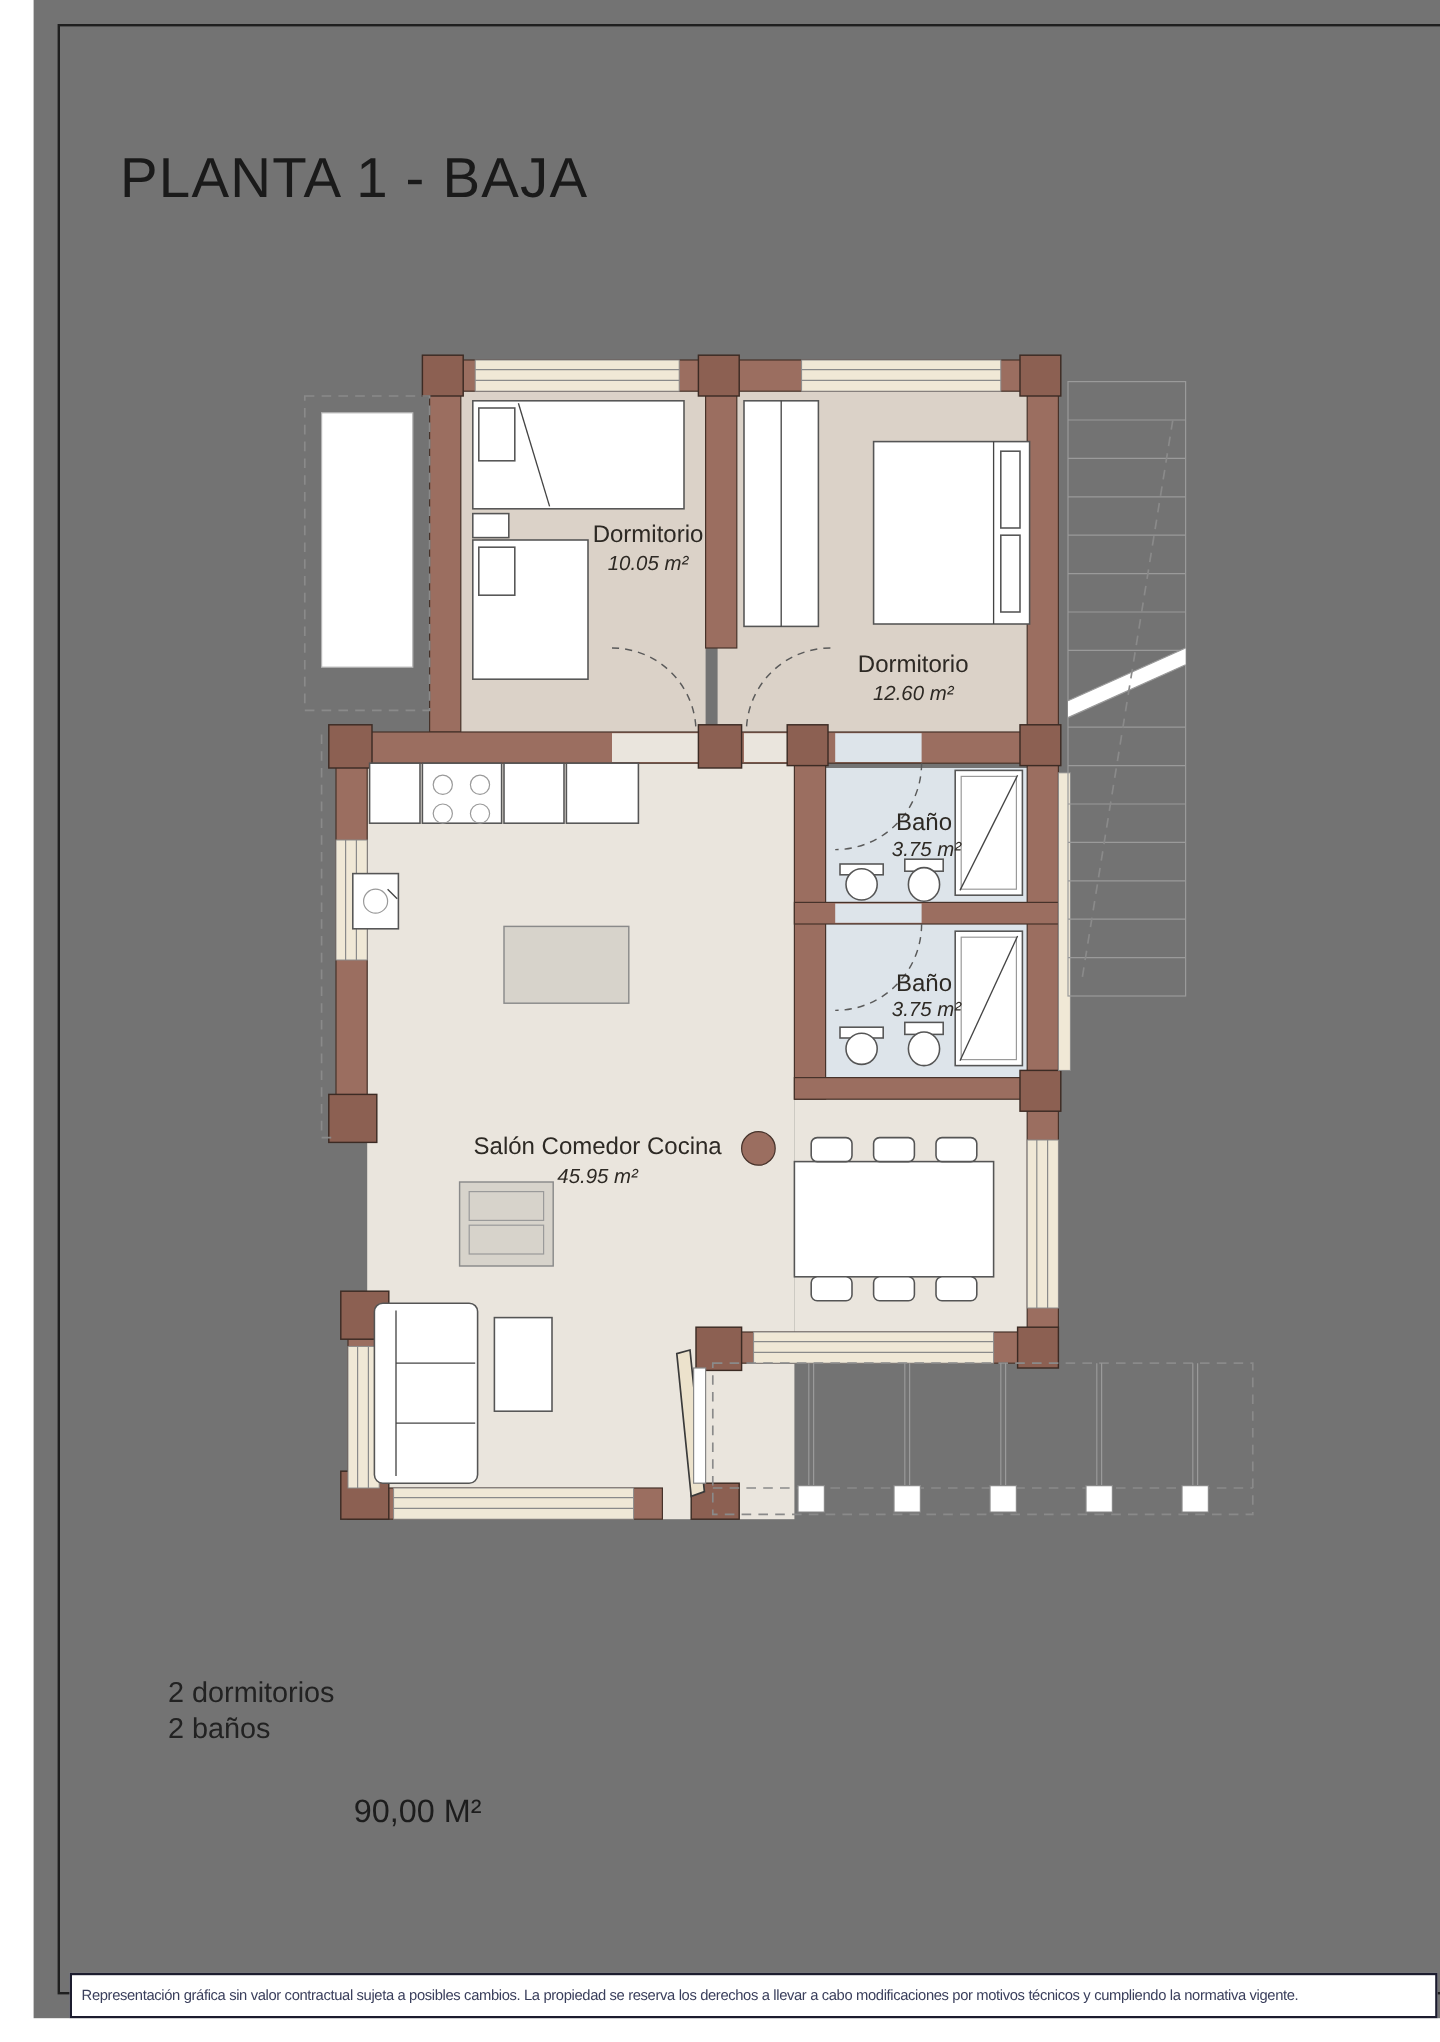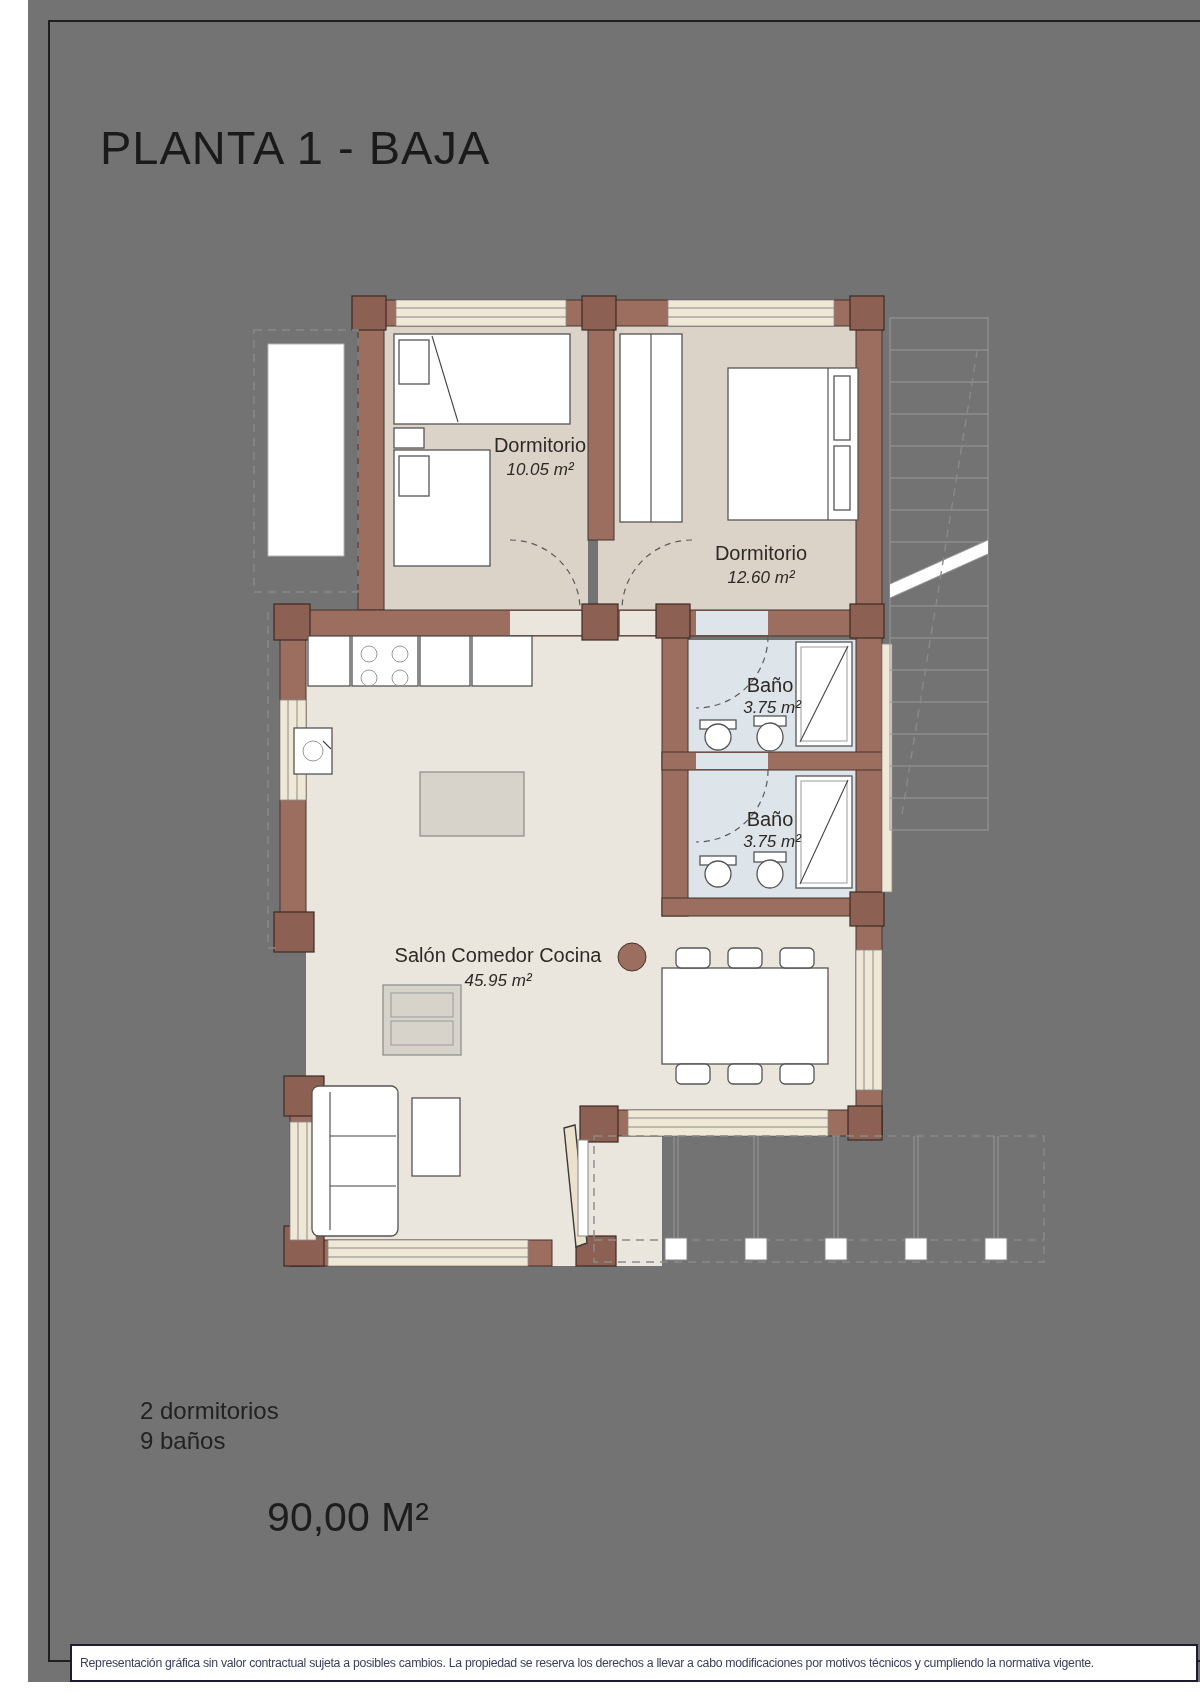--- a/index.html
+++ b/index.html
@@ -30,22 +30,22 @@
   .fixline{stroke:#444;stroke-width:1.1;fill:none;}
   .room-name{font-family:"Liberation Sans",sans-serif;font-size:20px;fill:#2d2924;
              text-anchor:middle;}
   .room-area{font-family:"Liberation Sans",sans-serif;font-size:17px;font-style:italic;
              fill:#2d2924;text-anchor:middle;}
   .summary{position:absolute;left:112px;top:1396px;font-size:24px;color:#222;
            line-height:30px;}
   .superficie{position:absolute;left:110px;top:1488px;width:420px;text-align:center;
               color:#1d1d1d;}
   .superficie .lbl{font-size:33px;letter-spacing:0.5px;}
-  .superficie .val{font-size:41px;margin-top:6px;}
-  .disclaimer{position:absolute;left:42px;right:30px;top:1644px;height:34px;
+  .superficie .val{font-size:27px;margin-top:6px;}
+  .disclaimer{position:absolute;left:30px;right:30px;top:1644px;height:34px;
               border:2px solid #1c1c2e;background:#fff;display:flex;align-items:center;
               padding:0 8px;font-size:12.3px;letter-spacing:-0.3px;white-space:nowrap;
               overflow:hidden;color:var(--disclaimerInk);}
 </style>
 </head>
 <body>
 
 <div class="page">
   <div class="frame"></div>
 
@@ -234,21 +234,21 @@
       <text class="room-area" x="744" y="713">3.75 m²</text>
       <text class="room-name" x="742" y="826">Baño</text>
       <text class="room-area" x="744" y="847">3.75 m²</text>
       <text class="room-name" x="470" y="962">Salón Comedor Cocina</text>
       <text class="room-area" x="470" y="986">45.95 m²</text>
     </g>
   </svg>
 
   <div class="summary">
     <div>2 dormitorios</div>
-    <div>9 baños</div>
+    <div>2 baños</div>
   </div>
 
   <div class="superficie">
     <div class="val">90,00 M²</div>
   </div>
 
   <div class="disclaimer">
     <span>Representación gráfica sin valor contractual sujeta a posibles cambios. La propiedad se reserva los derechos a llevar a cabo modificaciones por motivos técnicos y cumpliendo la normativa vigente.</span>
   </div>
 </div>

